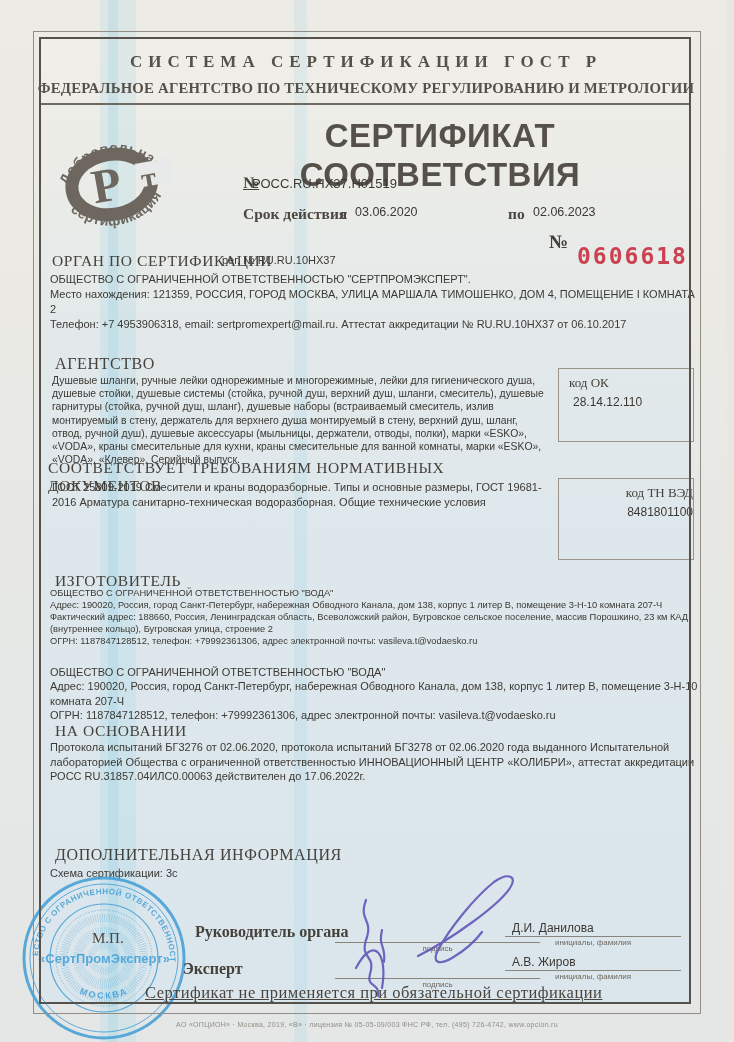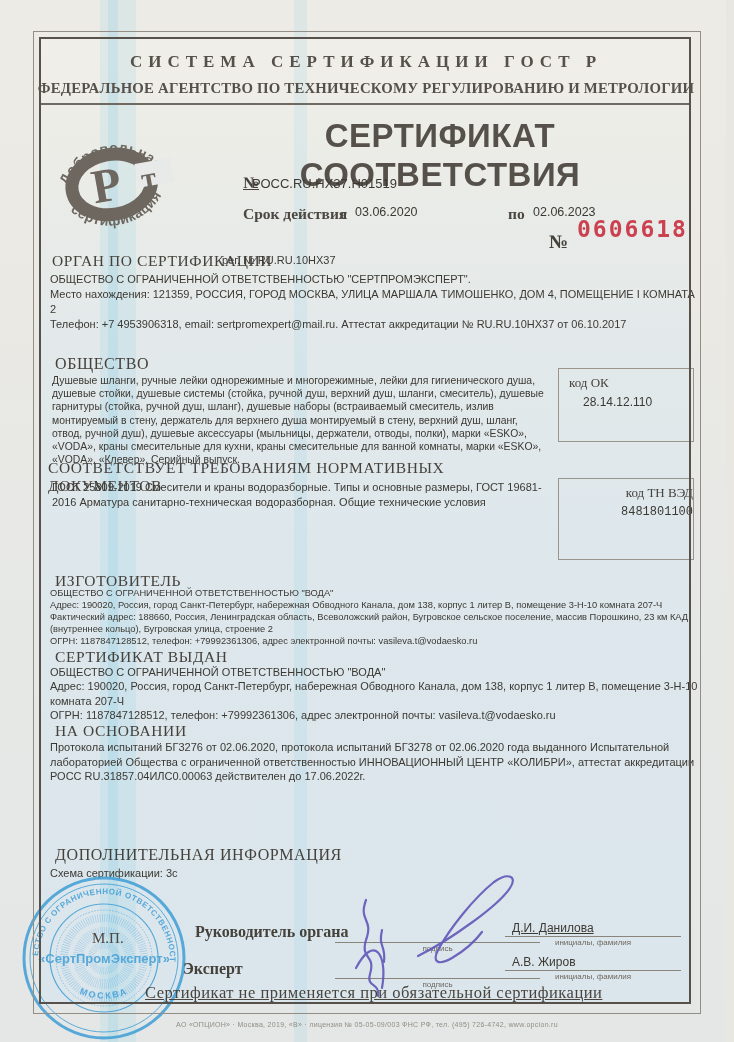--- a/index.html
+++ b/index.html
@@ -79,49 +79,48 @@
   <span class="abs no-label" style="left:243px;top:174px;text-decoration:underline;">№</span>
   <span class="abs" style="left:252px;top:176px;font-size:13px;">РОСС.RU.НХ37.Н01519</span>
 
   <span class="abs serifB" style="left:243px;top:205px;font-size:15.5px;">Срок действия</span>
   <span class="abs serifB" style="left:340px;top:205px;font-size:15.5px;">с</span>
   <span class="abs" style="left:355px;top:205px;font-size:12.5px;">03.06.2020</span>
   <span class="abs serifB" style="left:508px;top:205px;font-size:15.5px;">по</span>
   <span class="abs" style="left:533px;top:205px;font-size:12.5px;">02.06.2023</span>
 
   <span class="abs no-label" style="left:549px;top:231px;font-size:19px;">№</span>
-  <span class="abs mono-red" style="left:577px;top:216px;">0606618</span>
+  <span class="abs mono-red" style="left:577px;top:243px;">0606618</span>
 
   <span class="abs sec-h" style="left:52px;top:252px;">ОРГАН ПО СЕРТИФИКАЦИИ</span>
   <span class="abs" style="left:222px;top:254px;font-size:11px;">рег. № RU.RU.10НХ37</span>
   <div class="abs body-txt" style="left:50px;top:272px;width:645px;">ОБЩЕСТВО С ОГРАНИЧЕННОЙ ОТВЕТСТВЕННОСТЬЮ "СЕРТПРОМЭКСПЕРТ".</div>
   <div class="abs body-txt" style="left:50px;top:287px;width:645px;">Место нахождения: 121359, РОССИЯ, ГОРОД МОСКВА, УЛИЦА МАРШАЛА ТИМОШЕНКО, ДОМ 4, ПОМЕЩЕНИЕ I КОМНАТА 2</div>
   <div class="abs body-txt" style="left:50px;top:317px;width:645px;">Телефон: +7 4953906318, email: sertpromexpert@mail.ru. Аттестат аккредитации № RU.RU.10НХ37 от 06.10.2017</div>
 
-  <span class="abs sec-h" style="left:55px;top:355px;font-size:16px;">ОБЩЕСТВО</span>
+  <span class="abs sec-h" style="left:55px;top:355px;font-size:16px;">АГЕНТСТВО</span>
   <div class="abs prod-txt" style="left:52px;top:374px;width:496px;">Душевые шланги, ручные лейки однорежимные и многорежимные, лейки для гигиенического душа, душевые стойки, душевые системы (стойка, ручной душ, верхний душ, шланги, смеситель), душевые гарнитуры (стойка, ручной душ, шланг), душевые наборы (встраиваемый смеситель, излив монтируемый в стену, держатель для верхнего душа монтируемый в стену, верхний душ, шланг, отвод, ручной душ), душевые аксессуары (мыльницы, держатели, отводы, полки), марки «ESKO», «VODA», краны смесительные для кухни, краны смесительные для ванной комнаты, марки «ESKO»,  «VODA», «Клевер». Серийный выпуск.</div>
   <div class="abs code-box" style="left:558px;top:368px;width:134px;height:72px;">
     <div class="code-label" style="margin:6px 0 0 10px;">код ОК</div>
-    <div class="code-val" style="margin:4px 0 0 24px;">28.14.12.110</div>
+    <div class="code-val" style="margin:4px 0 0 14px;">28.14.12.110</div>
   </div>
 
   <div class="abs sec-h" style="left:48px;top:459px;width:505px;">СООТВЕТСТВУЕТ ТРЕБОВАНИЯМ НОРМАТИВНЫХ ДОКУМЕНТОВ</div>
   <div class="abs body-txt" style="left:52px;top:480px;width:500px;">ГОСТ 25809-2019 Смесители и краны водоразборные. Типы и основные размеры, ГОСТ 19681-2016 Арматура санитарно-техническая водоразборная. Общие технические условия</div>
   <div class="abs code-box" style="left:558px;top:478px;width:134px;height:80px;text-align:right;">
     <div class="code-label" style="margin:6px 0 0 10px;">код ТН ВЭД</div>
-    <div class="code-val" style="margin:4px 0 0 12px;font-family:Liberation Mono, monospace;">8481801100</div>
+    <div class="code-val" style="margin:4px 0 0 12px;">8481801100</div>
   </div>
 
   <span class="abs sec-h" style="left:55px;top:572px;">ИЗГОТОВИТЕЛЬ</span>
   <div class="abs small-txt" style="left:50px;top:588px;width:642px;">ОБЩЕСТВО С ОГРАНИЧЕННОЙ ОТВЕТСТВЕННОСТЬЮ "ВОДА"</div>
   <div class="abs small-txt" style="left:50px;top:600px;width:642px;">Адрес: 190020, Россия, город Санкт-Петербург, набережная Обводного Канала, дом 138, корпус  1 литер В, помещение 3-Н-10 комната 207-Ч</div>
   <div class="abs small-txt" style="left:50px;top:612px;width:642px;">Фактический адрес: 188660, Россия, Ленинградская область, Всеволожский район, Бугровское сельское поселение, массив Порошкино, 23 км КАД (внутреннее кольцо), Бугровская улица, строение 2</div>
   <div class="abs small-txt" style="left:50px;top:636px;width:642px;">ОГРН: 1187847128512, телефон: +79992361306, адрес электронной почты: vasileva.t@vodaesko.ru</div>
 
-  <span class="abs sec-h" style="left:55px;top:648px;">СЕРТИФИКАТ ВЫДАН</span>
   <div class="abs body-txt" style="left:50px;top:665px;width:648px;">ОБЩЕСТВО С ОГРАНИЧЕННОЙ ОТВЕТСТВЕННОСТЬЮ "ВОДА"</div>
   <div class="abs body-txt" style="left:50px;top:679px;width:648px;">Адрес: 190020, Россия, город Санкт-Петербург, набережная Обводного Канала, дом 138, корпус  1 литер В, помещение 3-Н-10 комната 207-Ч</div>
   <div class="abs body-txt" style="left:50px;top:708px;width:648px;">ОГРН: 1187847128512, телефон: +79992361306, адрес электронной почты: vasileva.t@vodaesko.ru</div>
 
   <span class="abs sec-h" style="left:55px;top:722px;">НА ОСНОВАНИИ</span>
   <div class="abs body-txt" style="left:50px;top:740px;width:648px;">Протокола испытаний  БГ3276 от 02.06.2020, протокола испытаний  БГ3278 от 02.06.2020  года выданного Испытательной лабораторией Общества с ограниченной ответственностью ИННОВАЦИОННЫЙ ЦЕНТР «КОЛИБРИ», аттестат аккредитации РОСС RU.31857.04ИЛС0.00063 действителен до 17.06.2022г.</div>
 
   <span class="abs sec-h" style="left:55px;top:846px;font-size:16px;">ДОПОЛНИТЕЛЬНАЯ ИНФОРМАЦИЯ</span>
   <div class="abs body-txt" style="left:50px;top:866px;width:400px;">Схема сертификации: 3с</div>
 
@@ -145,21 +144,21 @@
         <textPath href="#ringBot" startOffset="50%" text-anchor="middle">МОСКВА</textPath>
       </text>
       <text x="88" y="91" text-anchor="middle" font-family="Liberation Sans, sans-serif" font-size="13" font-weight="bold" fill="#3f9ed6">«СертПромЭксперт»</text>
     </svg>
   </div>
   <span class="abs" style="left:92px;top:930px;font-family:'Liberation Serif',serif;font-size:15px;color:#4a463f;">М.П.</span>
 
   <span class="abs sig-label" style="left:183px;top:923px;margin-left:12px;">Руководитель органа</span>
   <div class="abs sig-line" style="left:335px;top:922px;width:205px;height:20px;"></div>
   <div class="abs caption" style="left:335px;top:944px;width:205px;">подпись</div>
-  <span class="abs" style="left:512px;top:921px;font-size:12px;text-decoration:underline;">Д.И. Данилова</span>
+  <span class="abs" style="left:512px;top:921px;font-size:12px;">Д.И. Данилова</span>
   <div class="abs sig-line" style="left:505px;top:920px;width:176px;height:16px;"></div>
   <div class="abs caption" style="left:505px;top:938px;width:176px;">инициалы, фамилия</div>
 
   <span class="abs sig-label" style="left:183px;top:960px;">Эксперт</span>
   <div class="abs sig-line" style="left:335px;top:958px;width:205px;height:20px;"></div>
   <div class="abs caption" style="left:335px;top:980px;width:205px;">подпись</div>
   <span class="abs" style="left:512px;top:955px;font-size:12px;">А.В. Жиров</span>
   <div class="abs sig-line" style="left:505px;top:954px;width:176px;height:16px;"></div>
   <div class="abs caption" style="left:505px;top:972px;width:176px;">инициалы, фамилия</div>
 

